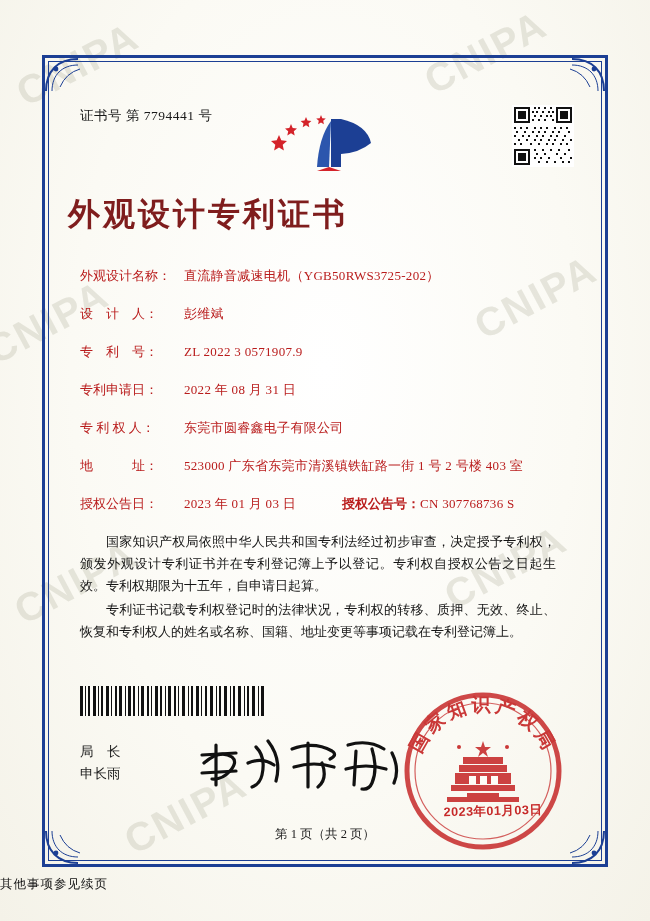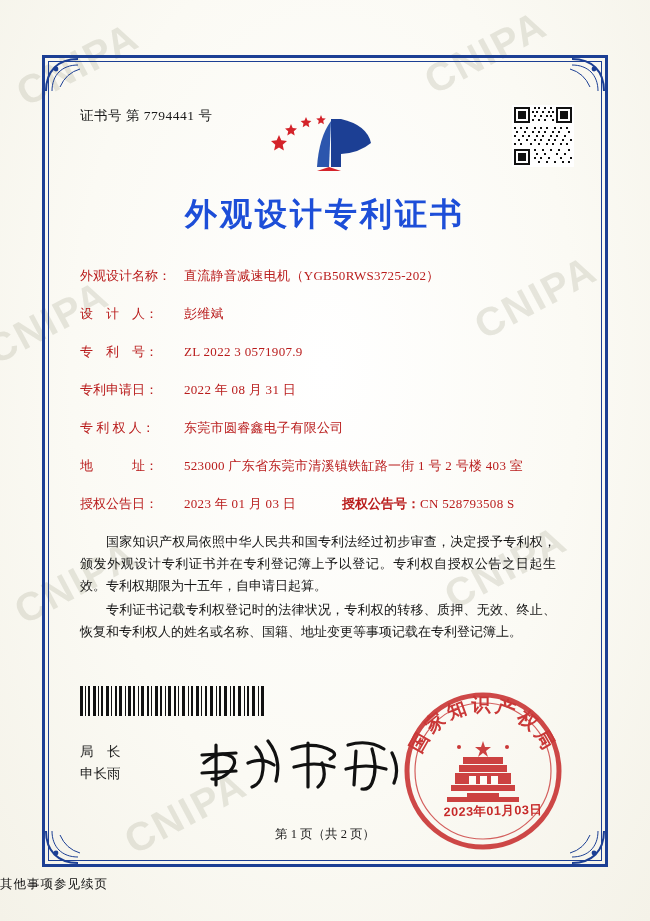--- a/index.html
+++ b/index.html
@@ -101,26 +101,26 @@
   .logo {
     position: absolute;
     left: 50%; top: 46px;
     transform: translateX(-50%);
     width: 120px; height: 70px;
   }
 
   .title {
     position: absolute;
     left: 0; right: 0; top: 132px;
-    text-align: center;
     font-family: "Liberation Serif", "DejaVu Serif", serif;
     font-size: 32px;
     font-weight: bold;
     letter-spacing: 3px;
-    color: #1d4ed8;
+    color: #7f1d1d;
+    padding-left: 20px;
   }
 
   .fields {
     position: absolute;
     left: 32px; right: 28px; top: 205px;
   }
   .field {
     font-size: 13px;
     line-height: 20px;
     margin-bottom: 18px;
@@ -390,21 +390,21 @@
       <div class="field">
         <span class="lbl">专利申请日：</span><span class="val">2022 年 08 月 31 日</span>
       </div>
       <div class="field">
         <span class="lbl">专 利 权 人：</span><span class="val">东莞市圆睿鑫电子有限公司</span>
       </div>
       <div class="field">
         <span class="lbl">地　　　址：</span><span class="val">523000  广东省东莞市清溪镇铁缸路一街 1 号 2 号楼 403 室</span>
       </div>
       <div class="field inline2">
-        <span class="lbl">授权公告日：</span><span class="val">2023 年 01 月 03 日</span><span class="lbl2">授权公告号：</span><span class="val">CN 528793508 S</span>
+        <span class="lbl">授权公告日：</span><span class="val">2023 年 01 月 03 日</span><span class="lbl2">授权公告号：</span><span class="val">CN 307768736 S</span>
       </div>
     </div>
 
     <div class="paras">
       <p>国家知识产权局依照中华人民共和国专利法经过初步审查，决定授予专利权，颁发外观设计专利证书并在专利登记簿上予以登记。专利权自授权公告之日起生效。专利权期限为十五年，自申请日起算。</p>
       <p>专利证书记载专利权登记时的法律状况，专利权的转移、质押、无效、终止、恢复和专利权人的姓名或名称、国籍、地址变更等事项记载在专利登记簿上。</p>
     </div>
 
     <div class="barcode">
       <svg width="188" height="30" viewBox="0 0 188 30" shape-rendering="crispEdges">

